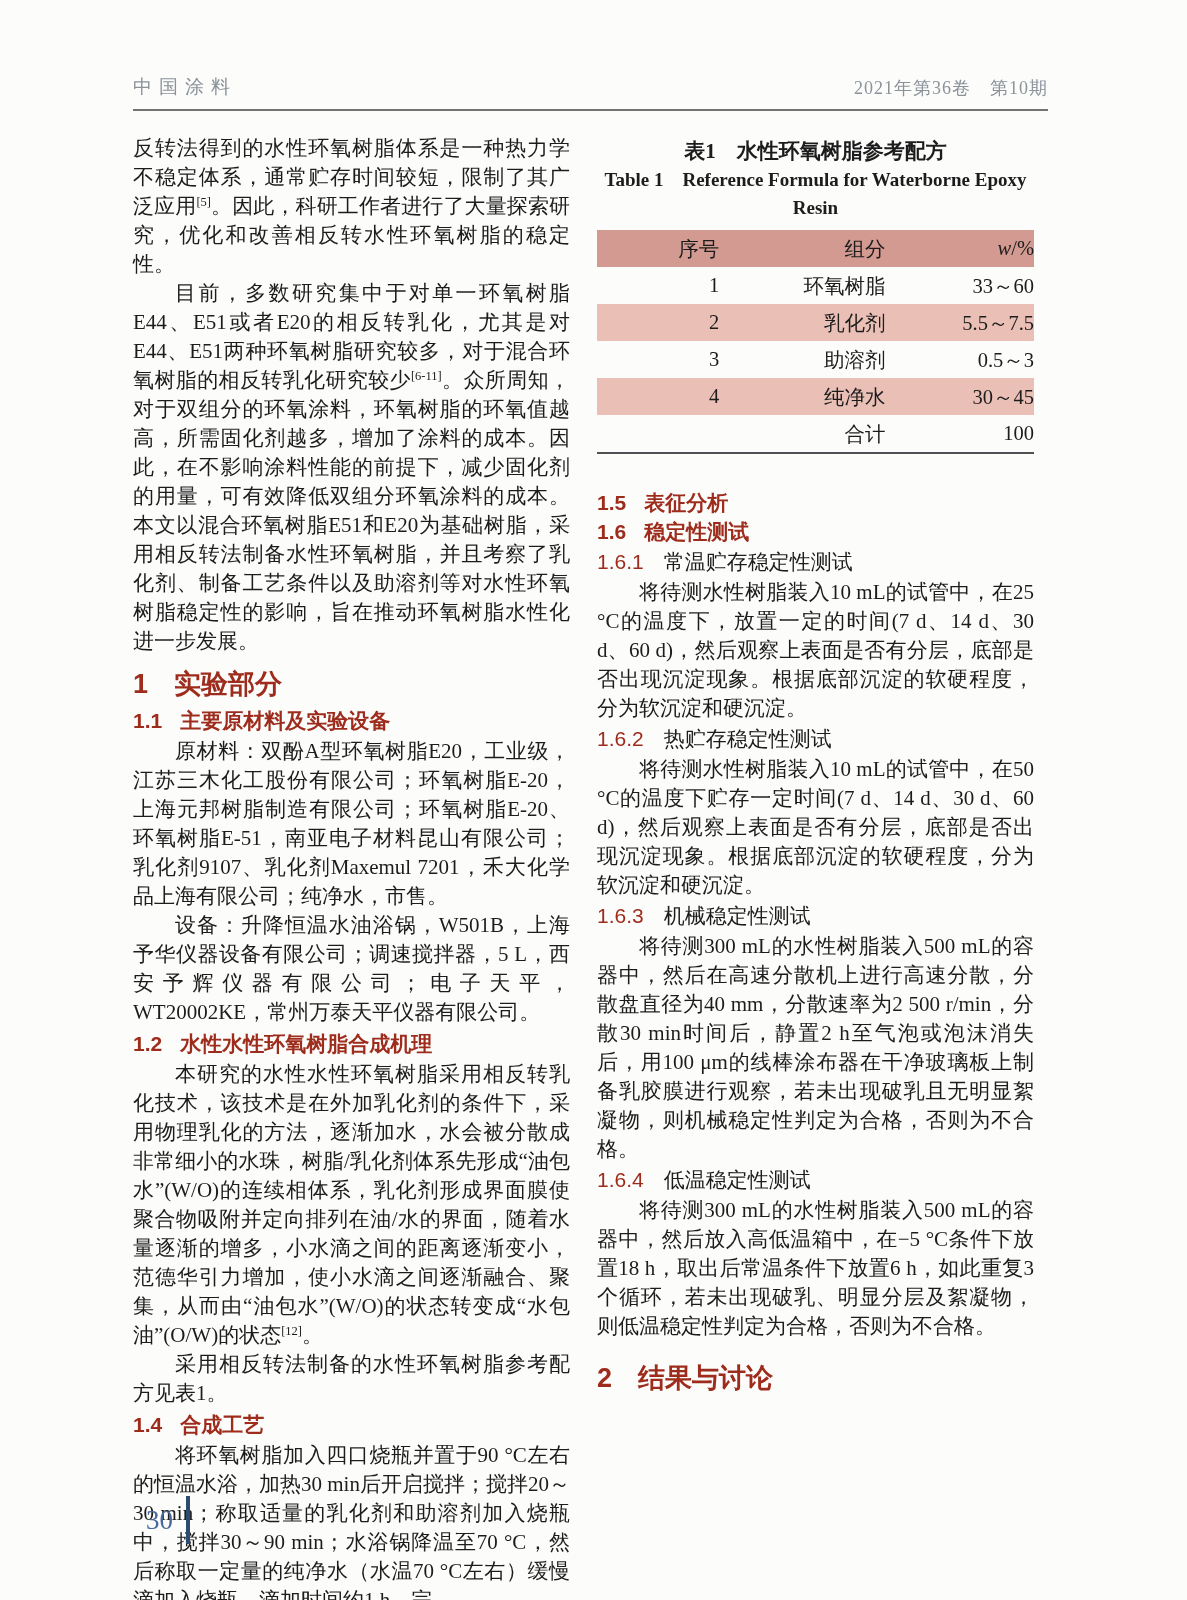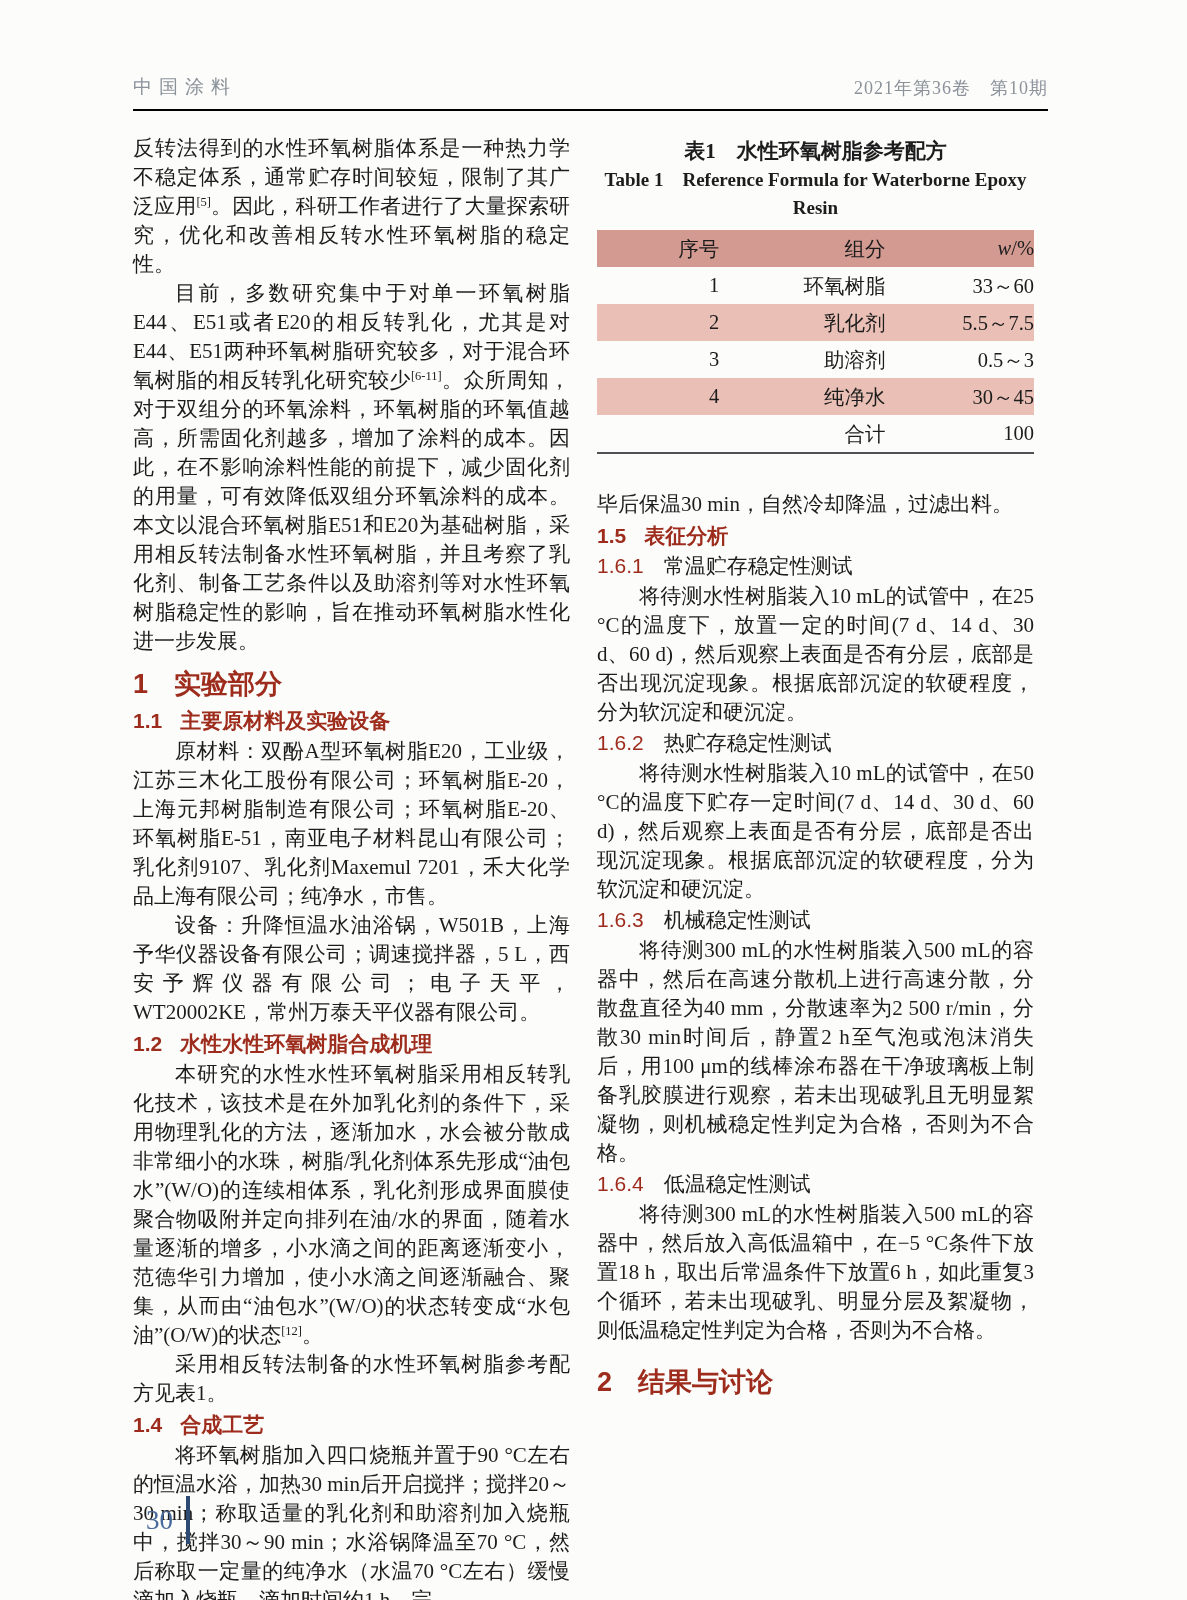--- a/index.html
+++ b/index.html
@@ -5,21 +5,21 @@
   html,body { margin:0; padding:0; }
   .page {
     position:relative; width:1187px; height:1600px; overflow:hidden;
     background:#fcfcfb; color:#1c1c1c;
     font-family:"Liberation Serif","DejaVu Serif",serif;
   }
   
   .page-header {
     position:absolute; top:74px; left:133px; width:915px;
     display:flex; justify-content:space-between; align-items:flex-end;
-    border-bottom:2px solid #000000; padding-bottom:9px; color:#8b929a;
+    border-bottom:2px solid #737373; padding-bottom:9px; color:#8b929a;
   }
   .journal-name { font-size:19px; letter-spacing:7px; }
   .issue-info   { font-size:18px; letter-spacing:1px; }
   
   .content { position:absolute; top:134px; left:133px; display:flex; gap:27px; }
   .col { width:437px; }
   .body-p { margin:0; font-size:21px; line-height:29px; text-align:justify; }
   .indent { text-indent:2em; }
   sup.ref { font-size:12.5px; line-height:0; vertical-align:7px; letter-spacing:0; }
   
@@ -148,27 +148,30 @@
             </tr>
             <tr class="last">
               <td></td>
               <td>合计</td>
               <td>100</td>
             </tr>
           </tbody>
         </table>
       </div>
 
-      <p class="body-p">毕后保温30 min，自然冷却降温，过滤出料。</p>
 
       <div class="h-l2">
         <span class="hnum">1.5</span>
           <span class="htitle">表征分析</span>
       </div>
 
+      <div class="h-l2">
+        <span class="hnum">1.6</span>
+          <span class="htitle">稳定性测试</span>
+      </div>
       <div class="h-l3">
         <span class="hnum">1.6.1</span>
           <span class="htitle">常温贮存稳定性测试</span>
       </div>
       <p class="body-p indent">将待测水性树脂装入10 mL的试管中，在25 °C的温度下，放置一定的时间(7 d、14 d、30 d、60 d)，然后观察上表面是否有分层，底部是否出现沉淀现象。根据底部沉淀的软硬程度，分为软沉淀和硬沉淀。</p>
 
       <div class="h-l3">
         <span class="hnum">1.6.2</span>
           <span class="htitle">热贮存稳定性测试</span>
       </div>

